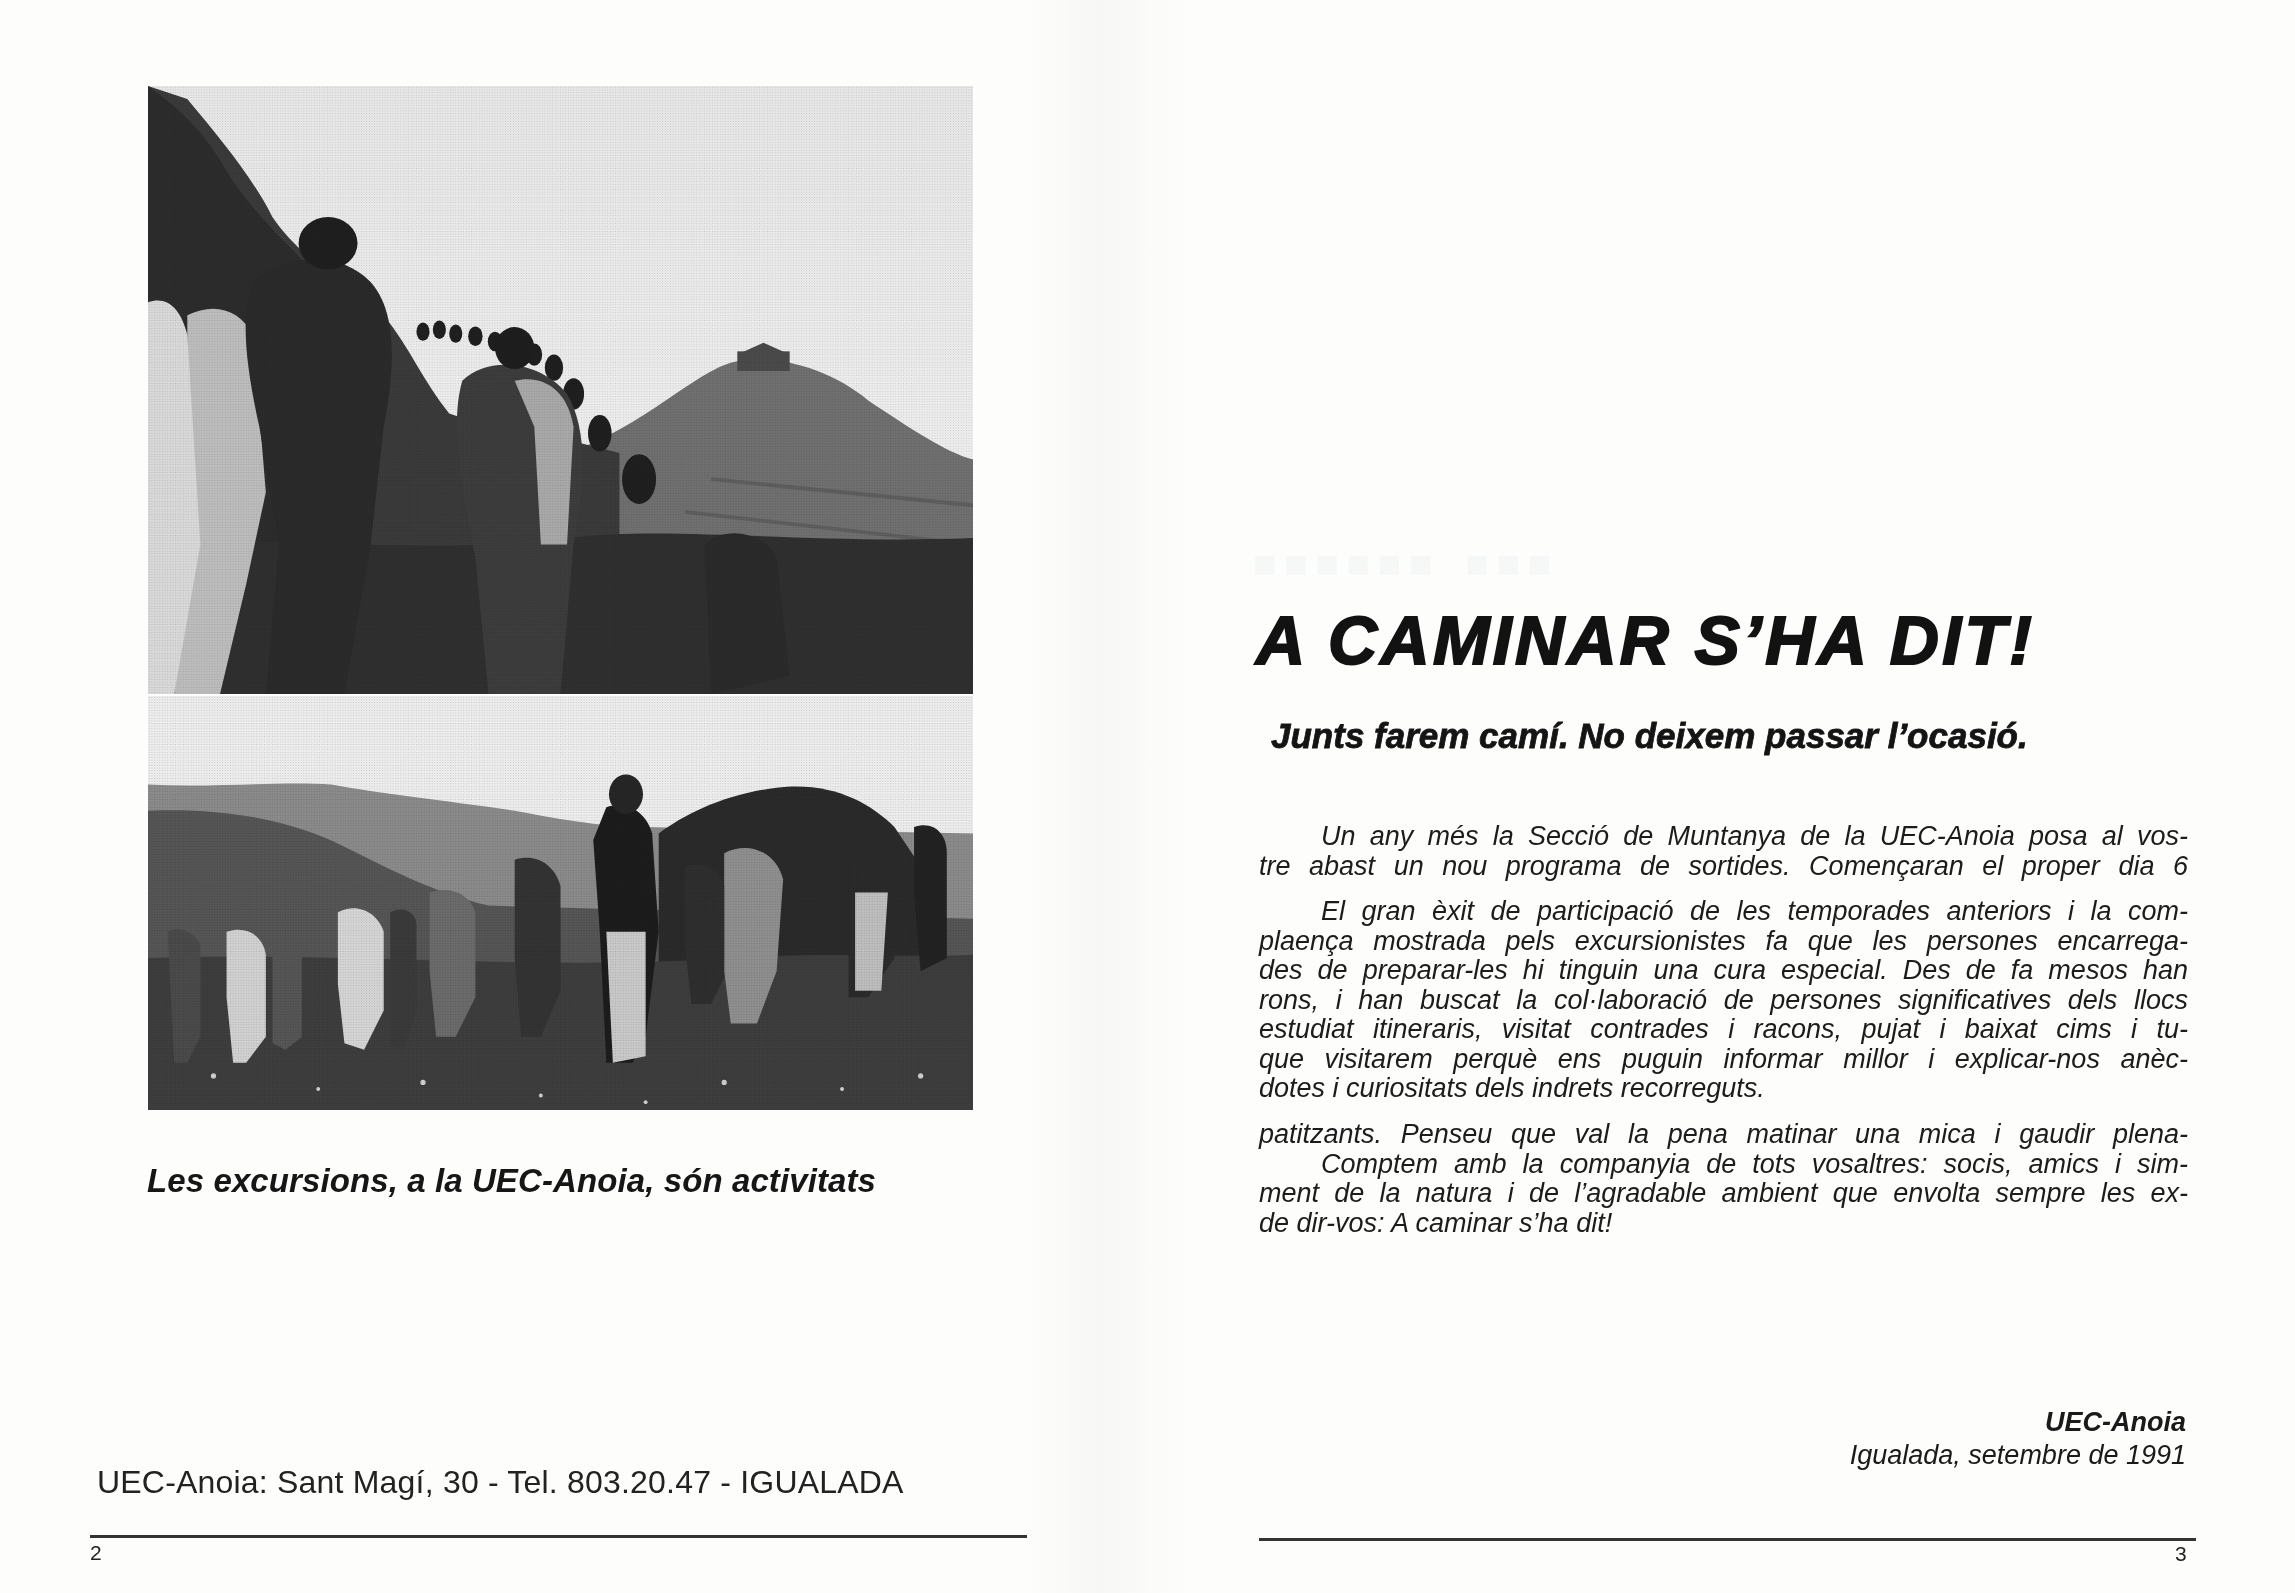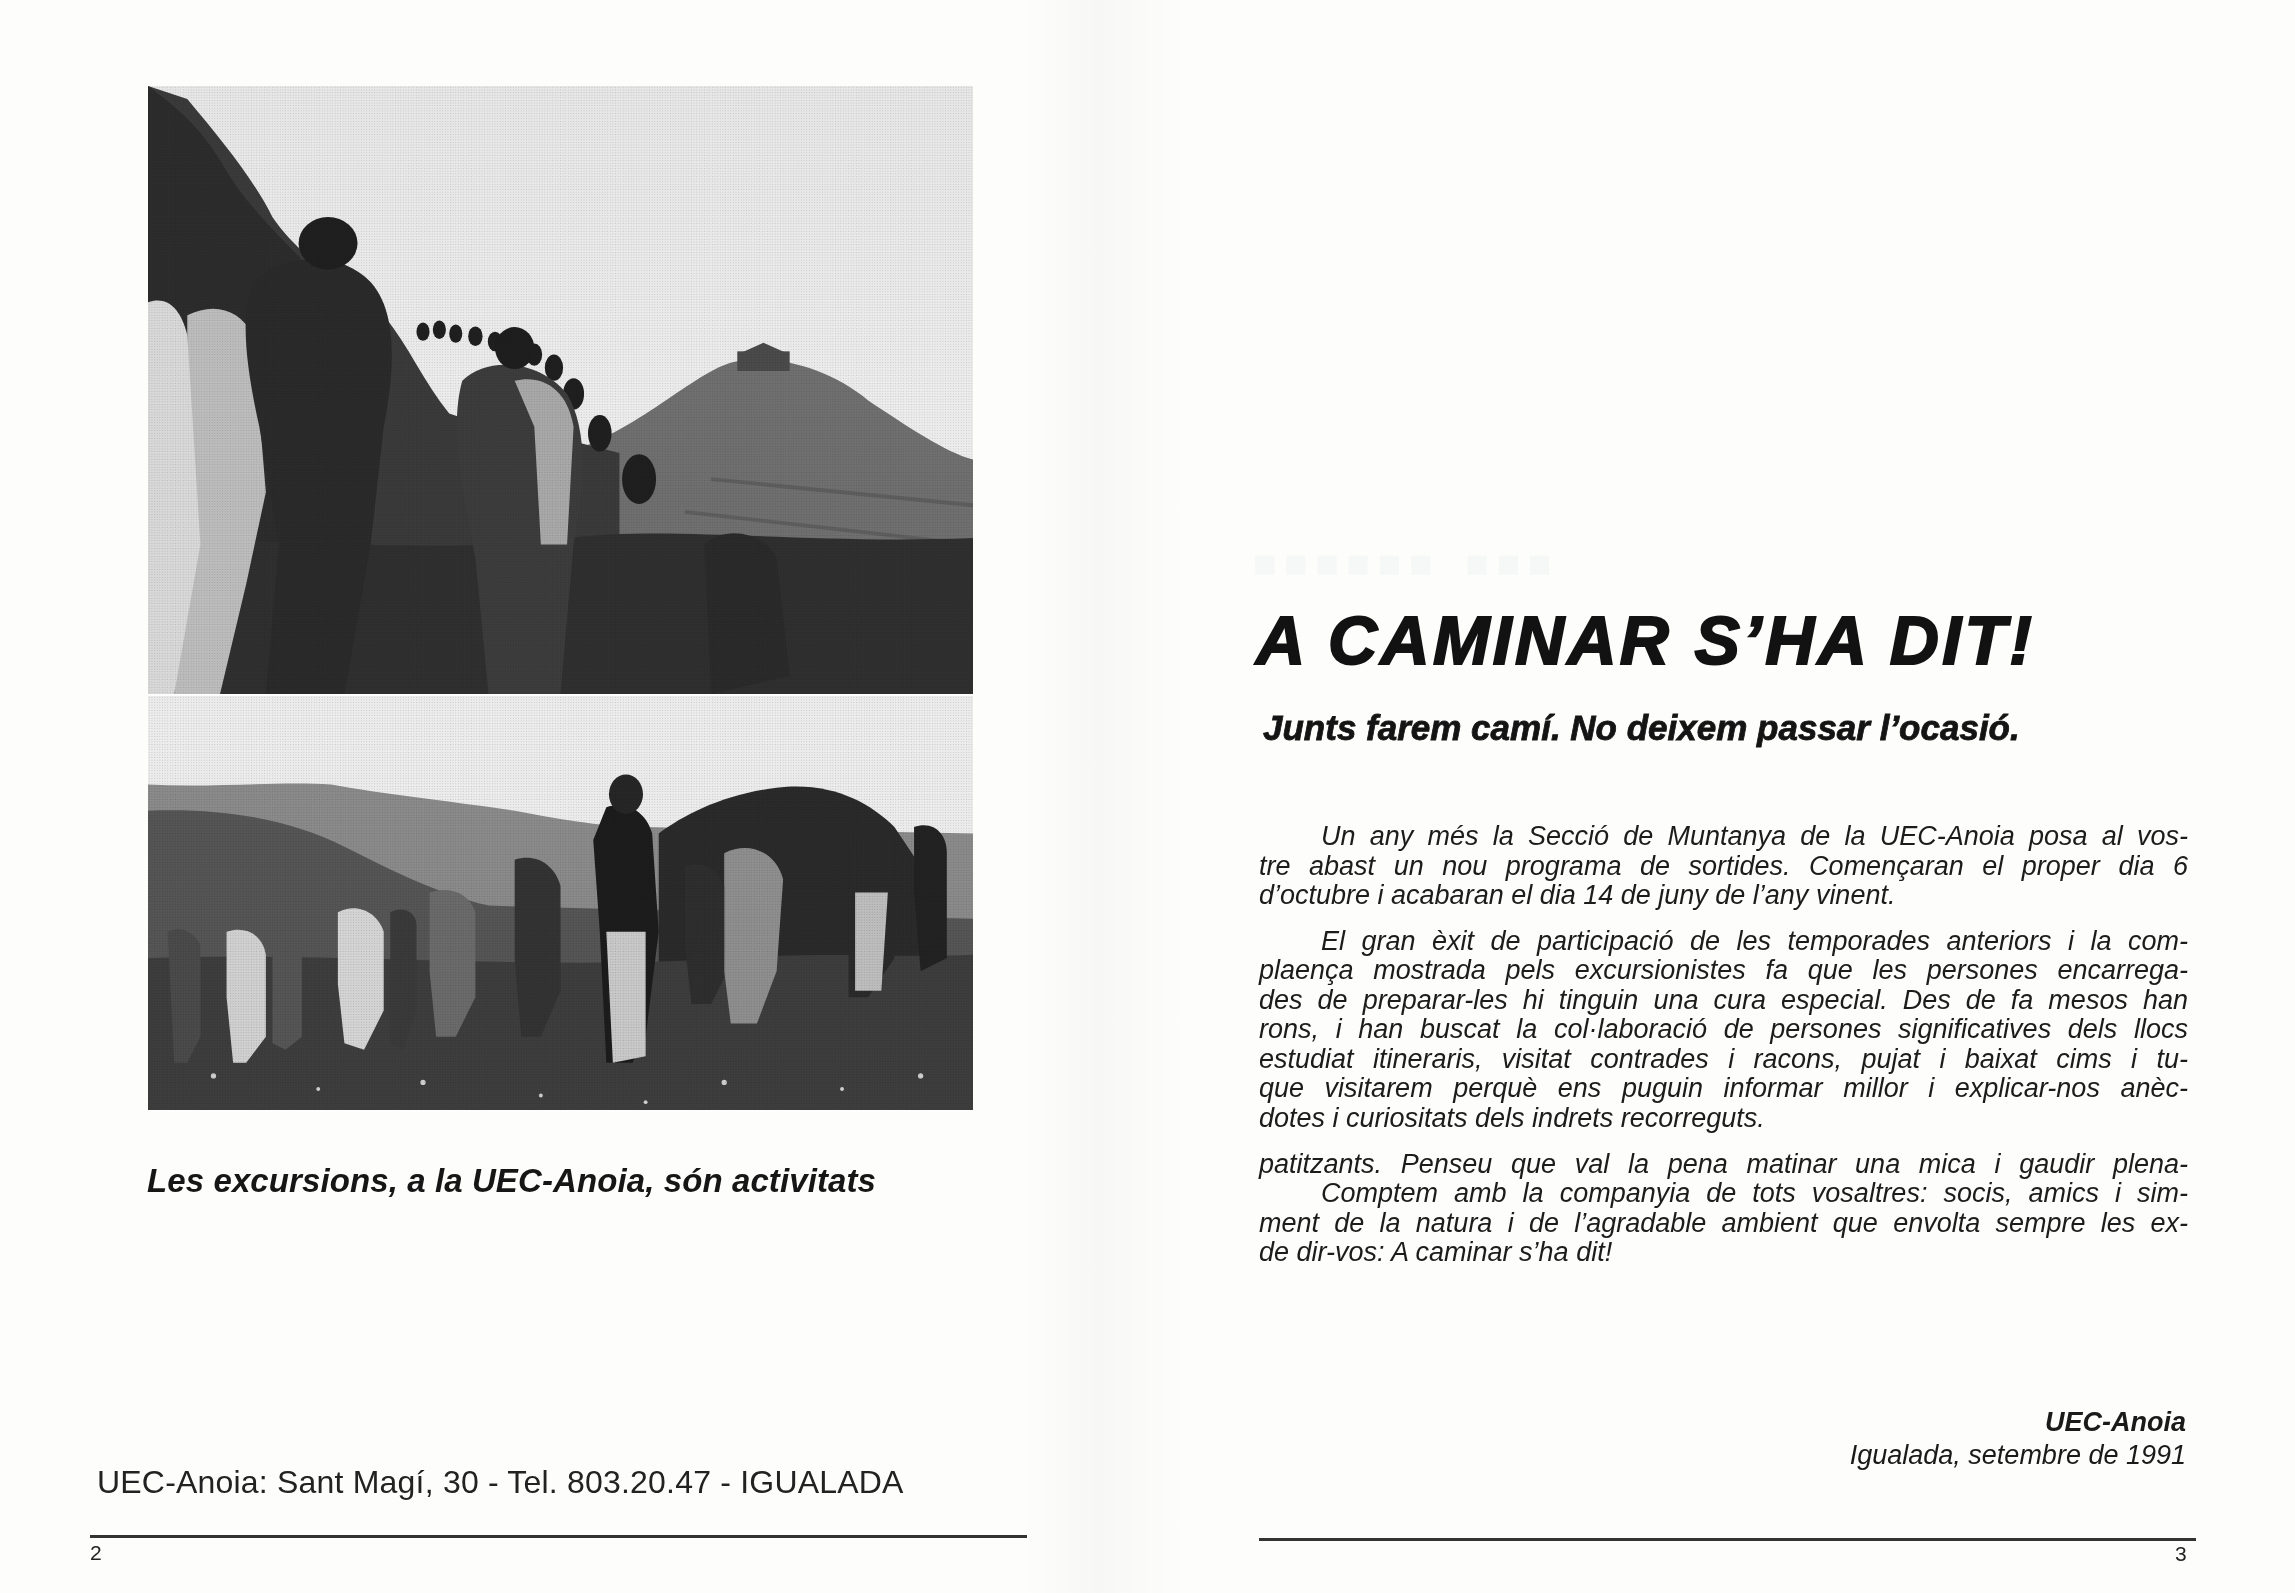--- a/index.html
+++ b/index.html
@@ -182,27 +182,26 @@
 
   <div class="address">UEC-Anoia: Sant Magí, 30 - Tel. 803.20.47 - IGUALADA</div>
 
   <div class="rule rule-left"></div>
   <div class="folio folio-left">2</div>
 </div>
 
 <div class="ghost">▪▪▪▪▪▪ ▪▪▪</div>
 
 <h1 class="title" style="margin:0;">A CAMINAR S’HA DIT!</h1>
-<h2 class="subtitle" style="margin:4px;">Junts farem camí. No deixem passar l’ocasió.</h2>
+<h2 class="subtitle" style="margin:12px;">Junts farem camí. No deixem passar l’ocasió.</h2>
 
 <div class="body-text">
   <p>
     <span class="line indent">Un any més la Secció de Muntanya de la UEC-Anoia posa al vos-</span>
     <span class="line">tre abast un nou programa de sortides. Començaran el proper dia 6</span>
-    <span class="line last">d’octubre i acabaran el dia 14 de juny de l’any vinent.</span>
   </p>
   <p>
     <span class="line indent">El gran èxit de participació de les temporades anteriors i la com-</span>
     <span class="line">plaença mostrada pels excursionistes fa que les persones encarrega-</span>
     <span class="line">des de preparar-les hi tinguin una cura especial. Des de fa mesos han</span>
     <span class="line">rons, i han buscat la col·laboració de persones significatives dels llocs</span>
     <span class="line">estudiat itineraris, visitat contrades i racons, pujat i baixat cims i tu-</span>
     <span class="line">que visitarem perquè ens puguin informar millor i explicar-nos anèc-</span>
     <span class="line last">dotes i curiositats dels indrets recorreguts.</span>
   </p>

